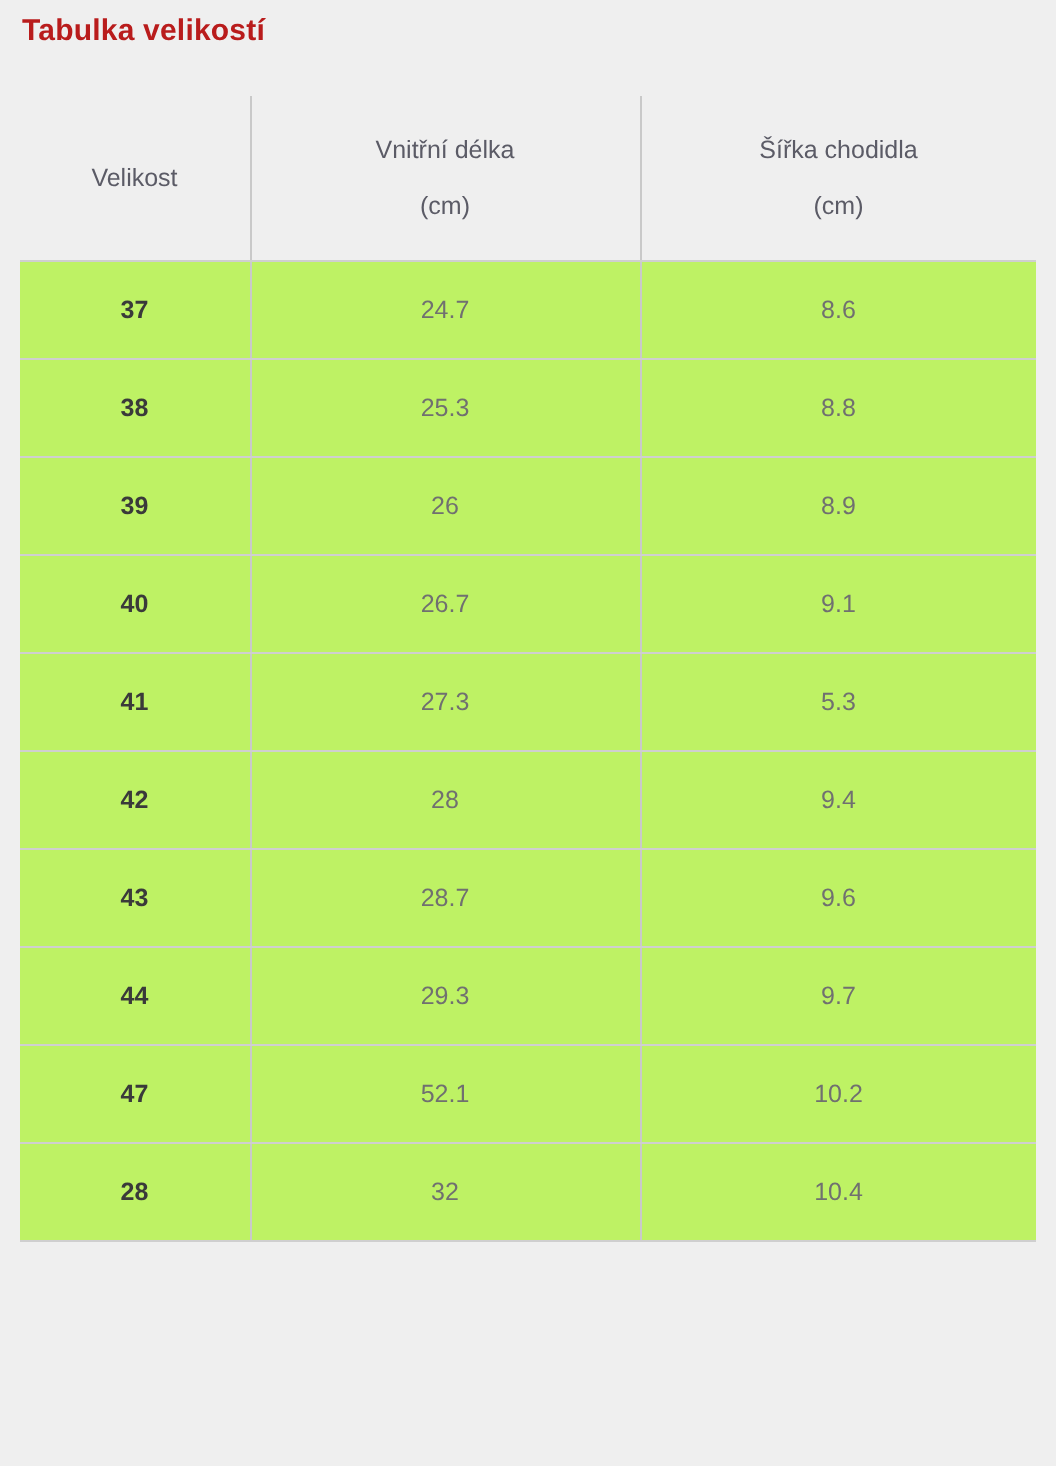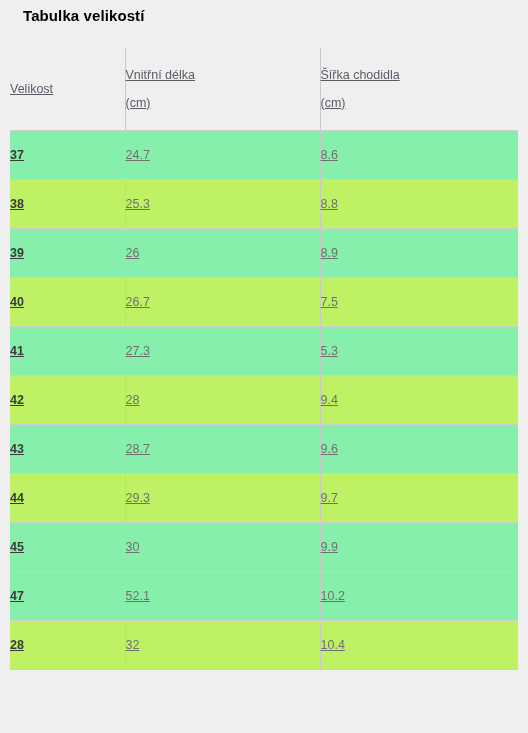--- a/index.html
+++ b/index.html
@@ -17,49 +17,48 @@
 
   .page {
     position: relative;
     width: 528px;
     height: 733px;
     box-sizing: border-box;
   }
 
   .page-title {
     position: absolute;
-    left: 23px;
+    left: 11px;
     top: 6px;
     font-size: 15px;
     font-weight: bold;
-    color: #000000;
+    color: #b91c1c;
     letter-spacing: 0.1px;
     line-height: 20px;
   }
 
   .size-table {
     position: absolute;
     left: 10px;
     top: 48px;
     width: 508px;
     border-collapse: collapse;
     table-layout: fixed;
   }
 
   .size-table col.c-size  { width: 115px; }
   .size-table col.c-len   { width: 195px; }
   .size-table col.c-width { width: 198px; }
 
   .size-table th,
   .size-table td {
     padding: 0;
-    text-align: left;
+    text-align: center;
     vertical-align: middle;
     border-bottom: 1px solid #cfcfcf;
-    text-decoration: underline;
   }
 
   
   .size-table th.sep,
   .size-table td.sep {
     border-left: 1px solid #c9c9c9;
   }
 
   thead th {
     height: 82px;
@@ -71,21 +70,21 @@
 
   thead th .hl {
     display: block;
   }
   thead th .hl-unit {
     display: block;
     margin-top: 6px;
   }
 
   tbody tr {
-    background: #86efac;
+    background: #bef264;
   }
   tbody tr.alt {
     background: #bef264;
   }
 
   tbody td {
     height: 48px;
     font-size: 12.5px;
   }
 
@@ -144,21 +143,21 @@
           <td class="cell-measure sep">8.8</td>
         </tr>
         <tr>
           <td class="cell-size">39</td>
           <td class="cell-measure sep">26</td>
           <td class="cell-measure sep">8.9</td>
         </tr>
         <tr class="alt">
           <td class="cell-size">40</td>
           <td class="cell-measure sep">26.7</td>
-          <td class="cell-measure sep">7.5</td>
+          <td class="cell-measure sep">9.1</td>
         </tr>
         <tr>
           <td class="cell-size">41</td>
           <td class="cell-measure sep">27.3</td>
           <td class="cell-measure sep">5.3</td>
         </tr>
         <tr class="alt">
           <td class="cell-size">42</td>
           <td class="cell-measure sep">28</td>
           <td class="cell-measure sep">9.4</td>
@@ -167,25 +166,20 @@
           <td class="cell-size">43</td>
           <td class="cell-measure sep">28.7</td>
           <td class="cell-measure sep">9.6</td>
         </tr>
         <tr class="alt">
           <td class="cell-size">44</td>
           <td class="cell-measure sep">29.3</td>
           <td class="cell-measure sep">9.7</td>
         </tr>
         <tr>
-          <td class="cell-size">45</td>
-          <td class="cell-measure sep">30</td>
-          <td class="cell-measure sep">9.9</td>
-        </tr>
-        <tr>
           <td class="cell-size">47</td>
           <td class="cell-measure sep">52.1</td>
           <td class="cell-measure sep">10.2</td>
         </tr>
         <tr class="alt">
           <td class="cell-size">28</td>
           <td class="cell-measure sep">32</td>
           <td class="cell-measure sep">10.4</td>
         </tr>
       </tbody>

